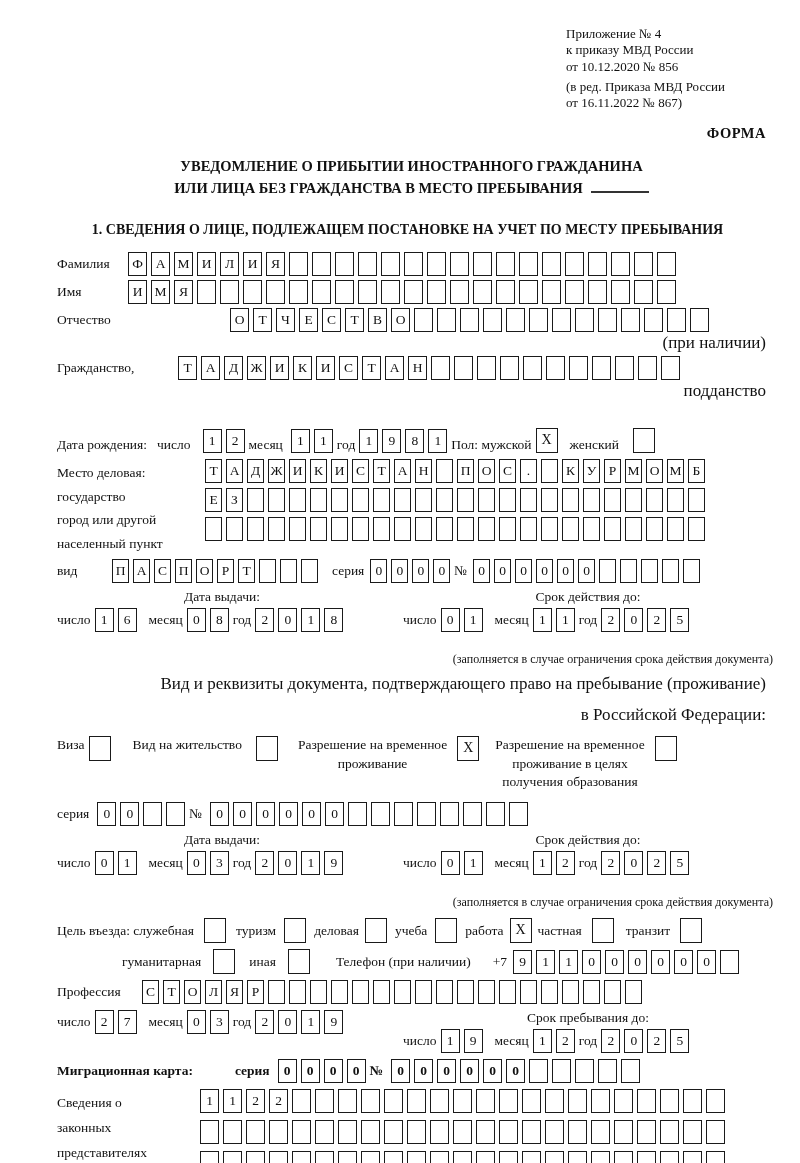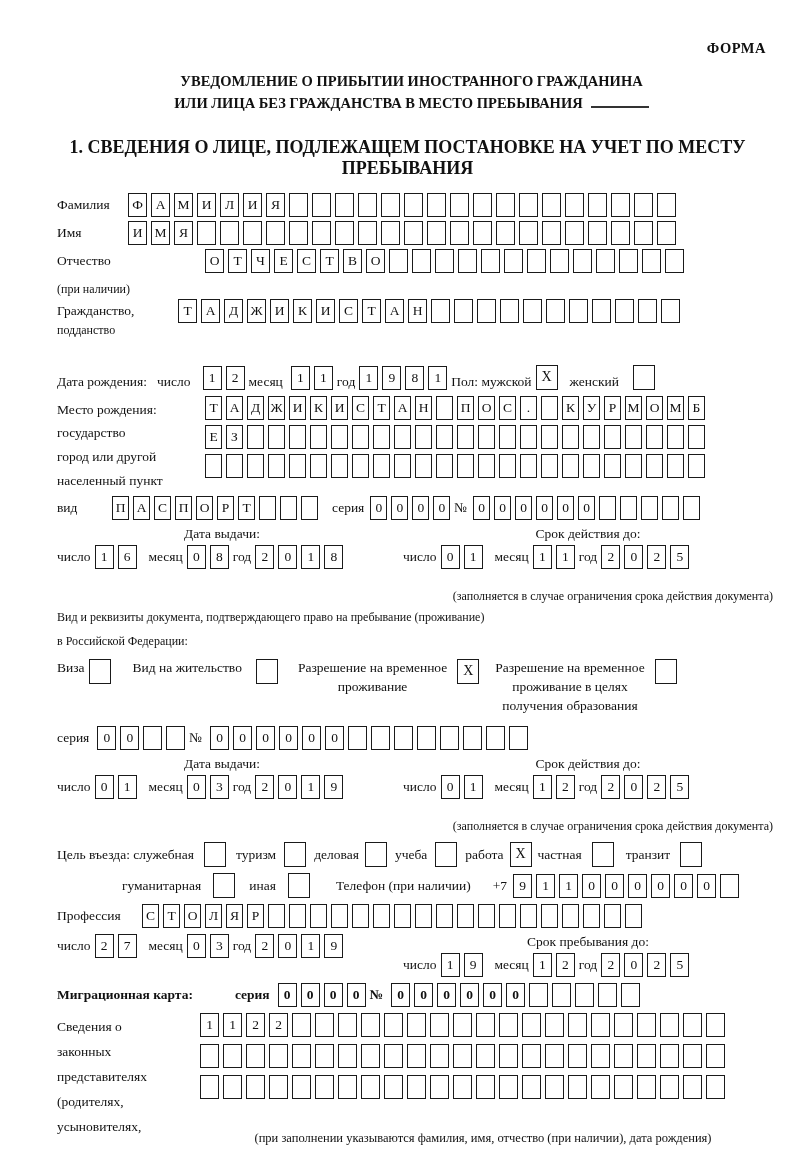--- a/index.html
+++ b/index.html
@@ -13,37 +13,37 @@
 
   
   .req-block { width: 200px; margin-left: auto; line-height: 1.25; font-size: 13px; }
   .req-block div { white-space: nowrap; }
   .req-gap { height: 4px; }
   .forma { text-align: right; font-weight: bold; font-size: 14.5px; margin-top: 14px; letter-spacing: .5px; }
 
   
   .title { text-align: center; font-weight: bold; font-size: 14.5px; line-height: 1.5; margin-top: 14px; }
   .title-underline { display: inline-block; width: 58px; border-bottom: 2px solid #333; height: 12px; margin-left: 8px; }
-  .sect-heading { font-weight: bold; font-size: 18px; margin-top: 22px; margin-left: -8px; text-align: center; }
+  .sect-heading { font-weight: bold; font-size: 14px; margin-top: 22px; margin-left: -8px; text-align: center; }
 
   
   .cells { display: inline-flex; flex-wrap: nowrap; }
   .cell {
     display: inline-block; width: 19px; height: 24px; border: 1.5px solid #1a1a1a;
     margin-right: 4px; text-align: center; line-height: 21px; font-size: 13.5px; flex: none;
   }
   .compact .cell, .cells.compact .cell { width: 17px; margin-right: 4px; }
   .chk {
     display: inline-block; width: 22px; height: 25px; border: 1.5px solid #1a1a1a;
     text-align: center; line-height: 22px; font-size: 14px; vertical-align: middle; flex: none;
   }
   .frow { display: flex; align-items: flex-start; margin-bottom: 4px; }
   .frow .lbl { display: inline-block; padding-top: 4px; flex: none; }
   .w71 { width: 71px; } .w148 { width: 148px; } .w121 { width: 121px; } .w85 { width: 85px; }
-  .note { font-size: 12px; line-height: 1.3; }
+  .note { font-size: 17px; line-height: 1.3; text-align: right; }
 
   
   .dates { display: flex; margin-top: 6px; margin-bottom: 2px; }
   .dates .col-l { width: 330px; flex: none; }
   .dates .col-r { width: 370px; flex: none; margin-left: 16px; }
   .dates .dhead { text-align: center; margin-bottom: 3px; }
   .drow { display: flex; align-items: center; white-space: nowrap; }
   .drow .t { margin-right: 4px; }
   .drow .g { margin-left: 8px; }
   .caption { font-size: 12px; text-align: right; margin-top: 20px; }
@@ -58,20 +58,28 @@
   .permitline .chk { margin-top: 2px; }
 
   .repsnote { text-align: center; font-size: 12.5px; margin-top: 6px; margin-left: 60px; }
   .mt6 { margin-top: 6px; } .mt10 { margin-top: 26px; align-items: flex-end; } .mt14 { margin-top: 14px; }
 </style>
 </head>
 <body>
 
 <div class="page">
 
+  <div class="req-block">
+    <div>Приложение № 4</div>
+    <div>к приказу МВД России</div>
+    <div>от 10.12.2020 № 856</div>
+    <div class="req-gap"></div>
+    <div>(в ред. Приказа МВД России</div>
+    <div>от 16.11.2022 № 867)</div>
+  </div>
   <div class="forma">ФОРМА</div>
 
   <div class="title">
     <div>УВЕДОМЛЕНИЕ О ПРИБЫТИИ ИНОСТРАННОГО ГРАЖДАНИНА</div>
     <div><span>ИЛИ ЛИЦА БЕЗ ГРАЖДАНСТВА В МЕСТО ПРЕБЫВАНИЯ</span><span class="title-underline"></span></div>
   </div>
 
   <div class="sect-heading">1. СВЕДЕНИЯ О ЛИЦЕ, ПОДЛЕЖАЩЕМ ПОСТАНОВКЕ НА УЧЕТ ПО МЕСТУ ПРЕБЫВАНИЯ</div>
 
   <div class="frow mt14">
@@ -127,21 +135,21 @@
         <span class="cell"></span>
         <span class="cell"></span>
         <span class="cell"></span>
         <span class="cell"></span>
         <span class="cell"></span>
         <span class="cell"></span>
         <span class="cell"></span>
       </span>
   </div>
 
-  <div class="frow" style="margin-bottom:9px;">
+  <div class="frow" style="margin-bottom:0;gap:25px;">
     <span class="lbl w148">
       <span>Отчество</span>
     </span>
     <span class="cells">
         <span class="cell">О</span>
         <span class="cell">Т</span>
         <span class="cell">Ч</span>
         <span class="cell">Е</span>
         <span class="cell">С</span>
         <span class="cell">Т</span>
@@ -213,21 +221,21 @@
         <span class="cell">1</span>
       </span>
     <span class="sp">Пол: мужской</span>
     <span class="chk" style="margin-left:4px;">X</span>
     <span class="sp" style="margin-left:12px;">женский</span>
     <span class="chk" style="margin-left:14px;"></span>
   </div>
 
   <div class="frow" style="margin-top:6px;">
     <span class="lbl w148" style="padding-top:2px; line-height:1.75;">
-      <span>Место рождения:</span><br>
+      <span>Место деловая:</span><br>
       <span>государство</span><br>
       <span>город или другой</span><br>
       <span>населенный пункт</span>
     </span>
     <span>
       <div class="cells compact" style="margin-bottom:5px;">
           <span class="cell">Т</span>
           <span class="cell">А</span>
           <span class="cell">Д</span>
           <span class="cell">Ж</span>

